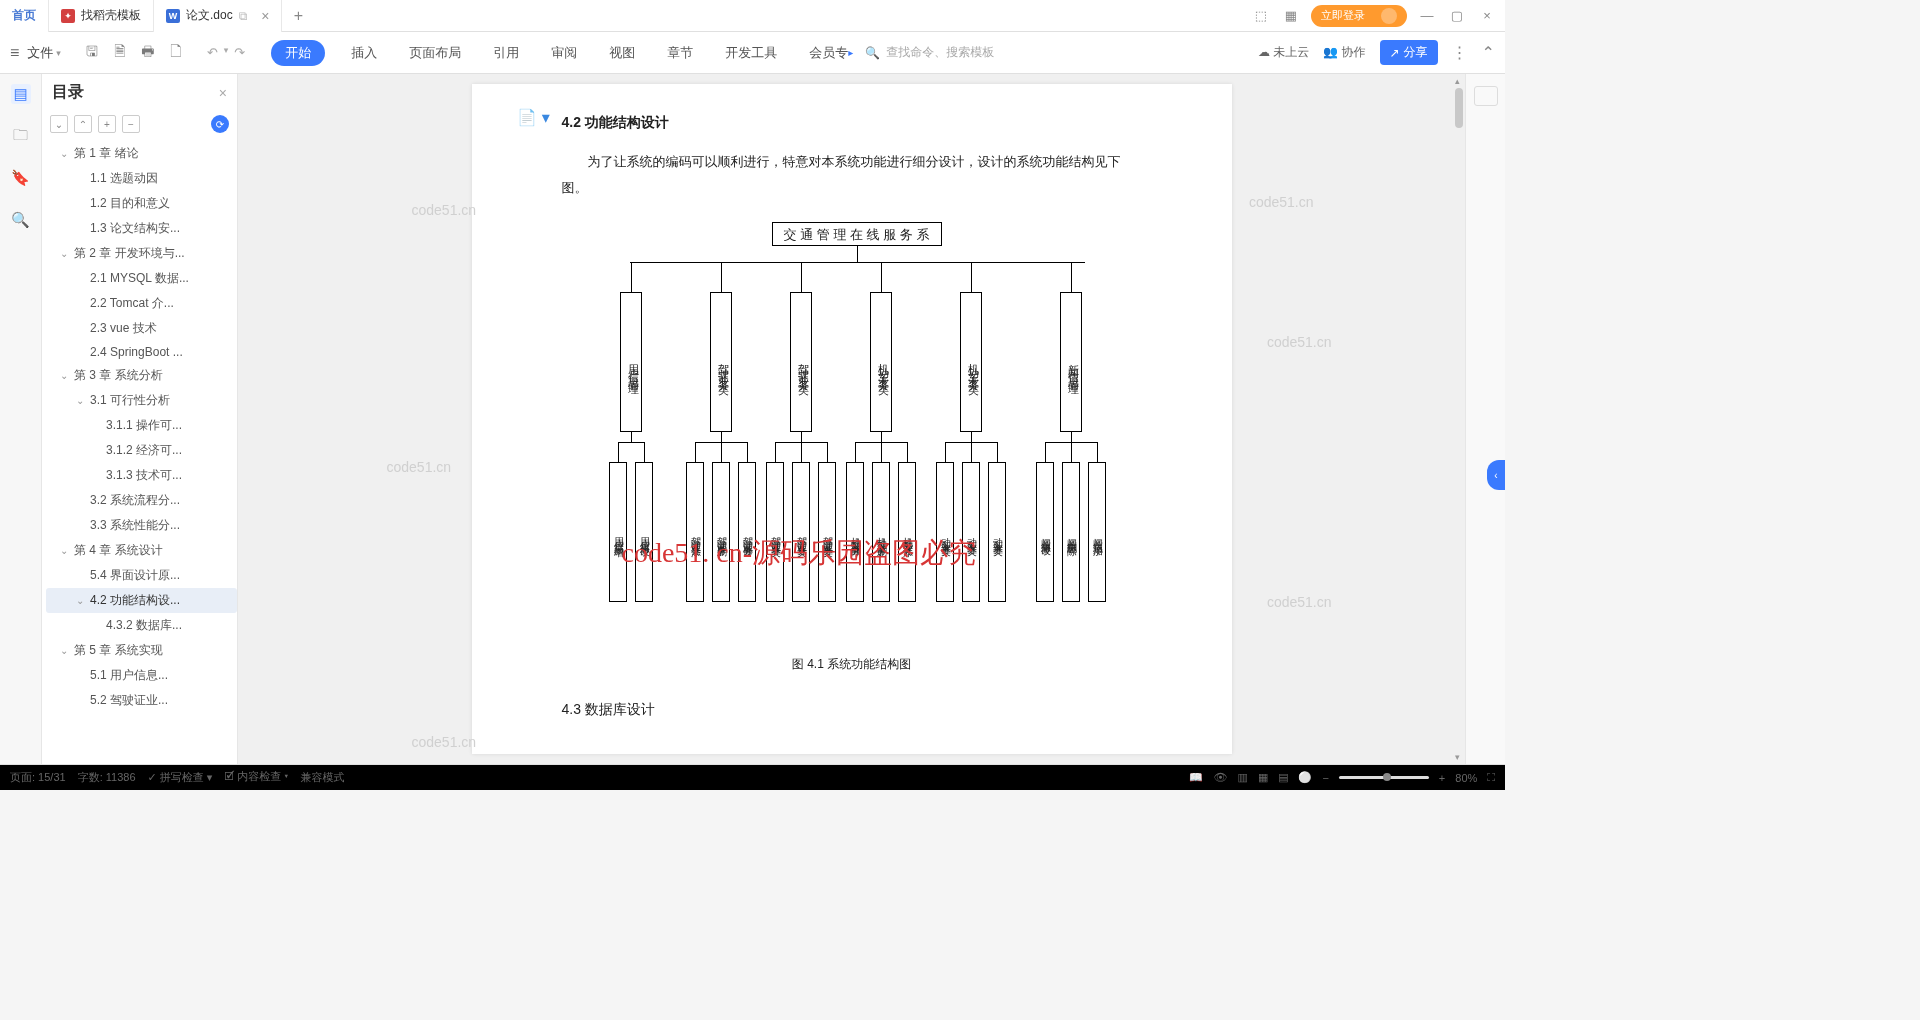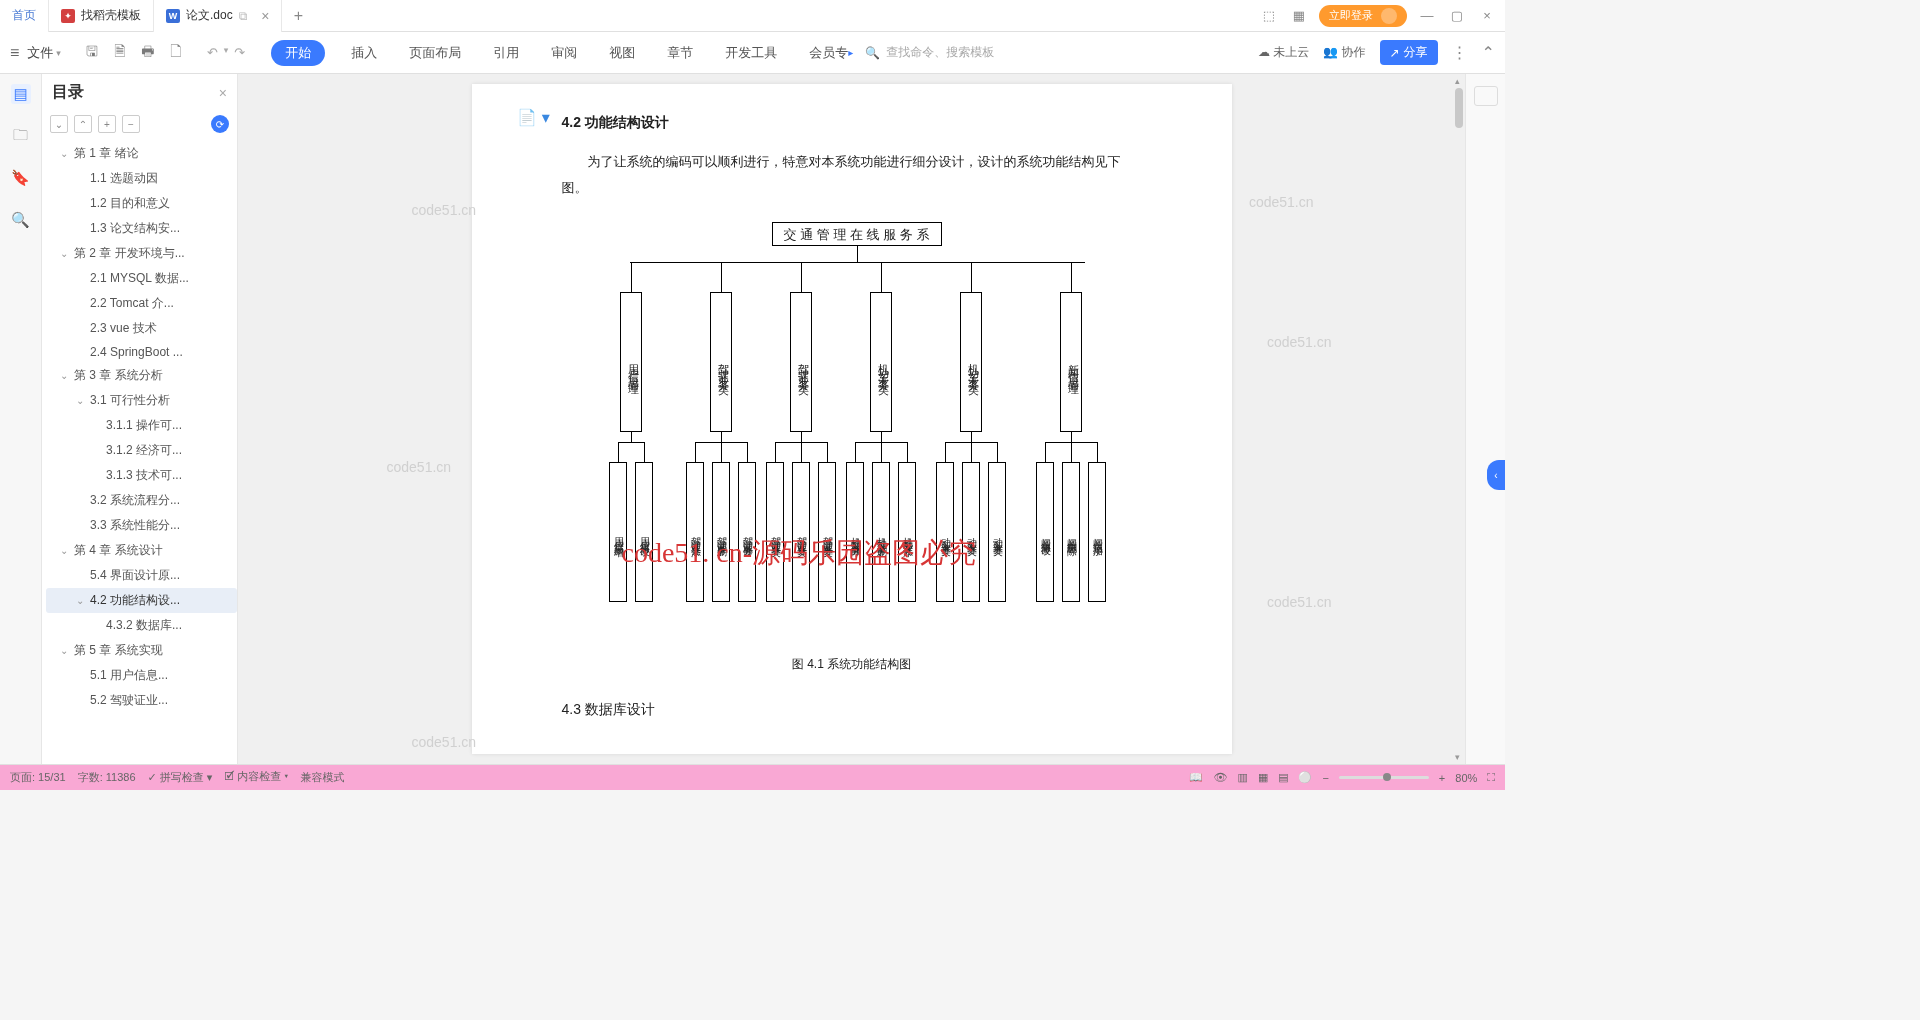--- a/index.html
+++ b/index.html
@@ -2,31 +2,31 @@
 <html><head>
 <meta charset="utf-8">
 <style>
 * { margin: 0; padding: 0; box-sizing: border-box; font-family: "Microsoft YaHei", sans-serif; }
 body { background: #f5f5f5; overflow: hidden; }
 .app { width: 1505px; height: 790px; background: #fff; display: flex; flex-direction: column; position: relative; }
 
 
 .titlebar { height: 32px; background: #fff; display: flex; align-items: center; border-bottom: 1px solid #e0e0e0; }
 .tab { height: 32px; display: flex; align-items: center; padding: 0 12px; font-size: 12px; color: #333; border-right: 1px solid #e8e8e8; position: relative; }
-.tab.home { background: #fff; color: #4a7bd4; font-weight: 400; }
+.tab.home { background: #fff; color: #4a7bd4; font-weight: 700; }
 .tab.active { background: #fff; }
 .tab-icon { width: 14px; height: 14px; margin-right: 6px; display: inline-flex; align-items: center; justify-content: center; }
 .tab-ico-red { background: #d34040; color: #fff; border-radius: 2px; font-size: 9px; }
 .tab-ico-blue { background: #3a6fd8; color: #fff; border-radius: 2px; font-size: 9px; font-weight: bold; }
 .tab-close { margin-left: 14px; color: #999; font-size: 14px; }
 .tab-win { margin-left: 6px; color: #bbb; font-size: 12px; }
 .tab-add { width: 32px; text-align: center; color: #888; font-size: 16px; }
 .title-right { margin-left: auto; display: flex; align-items: center; gap: 10px; padding-right: 8px; }
 .tr-btn { width: 20px; height: 20px; display: flex; align-items: center; justify-content: center; color: #888; font-size: 13px; }
-.login-btn { background: #ff9a2e; color: #fff; border-radius: 12px; padding: 3px 10px; font-size: 11px; display: flex; align-items: center; gap: 8px; }
+.login-btn { background: #ff9a2e; color: #fff; border-radius: 12px; padding: 3px 10px; font-size: 11px; display: flex; align-items: center; gap: 16px; }
 .avatar-ph { width: 16px; height: 16px; background: rgba(255,255,255,.3); border-radius: 50%; }
 
 
 .toolbar { height: 42px; display: flex; align-items: center; border-bottom: 1px solid #e0e0e0; padding: 0 10px; }
 .tb-left { display: flex; align-items: center; gap: 8px; }
 .tb-ham { font-size: 16px; color: #666; }
 .tb-file { font-size: 13px; color: #444; display: flex; align-items: center; gap: 3px; }
 .tb-icons { display: flex; gap: 10px; margin-left: 14px; }
 .tb-ico { width: 18px; height: 18px; color: #7a7a7a; display: flex; align-items: center; justify-content: center; font-size: 14px; }
 .tb-undo { display: flex; gap: 6px; margin-left: 14px; color: #aaa; font-size: 13px; }
@@ -79,21 +79,21 @@
 
 
 .wm { position: absolute; color: #d0d0d0; font-size: 14px; font-family: Arial; pointer-events: none; }
 .wm-red { position: absolute; color: #d73535; font-size: 28px; font-weight: 500; left: 30px; top: 312px; pointer-events: none; font-family: "Microsoft YaHei"; }
 
 
 .right-rail { width: 40px; border-left: 1px solid #e6e6e6; background: #f9f9f9; padding-top: 12px; display: flex; flex-direction: column; align-items: center; }
 .rr-ico { width: 24px; height: 20px; border: 1px solid #ddd; border-radius: 3px; margin-bottom: 8px; }
 
 
-.status { height: 26px; background: #f9a8d4; border-top: 1px solid #e0e0e0; display: flex; align-items: center; font-size: 11px; color: #666; padding: 0 10px; gap: 12px; }
+.status { height: 26px; background: #000000; border-top: 1px solid #e0e0e0; display: flex; align-items: center; font-size: 11px; color: #666; padding: 0 10px; gap: 12px; }
 .st-right { margin-left: auto; display: flex; align-items: center; gap: 10px; }
 .zoom-slider { width: 90px; height: 3px; background: #ddd; position: relative; border-radius: 2px; }
 .zoom-thumb { position: absolute; width: 8px; height: 8px; background: #888; border-radius: 50%; top: -3px; left: 44px; }
 
 
 .vscroll { position: absolute; right: 0; top: 0; bottom: 0; width: 12px; background: #f0f0f0; }
 .vscroll-thumb { position: absolute; width: 8px; left: 2px; background: #c8c8c8; border-radius: 4px; }
 
 .blue-tab { position: absolute; right: 0; top: 460px; width: 18px; height: 30px; background: #3a7afe; border-radius: 12px 0 0 12px; color: #fff; display: flex; align-items: center; justify-content: center; font-size: 10px; }
 </style>

